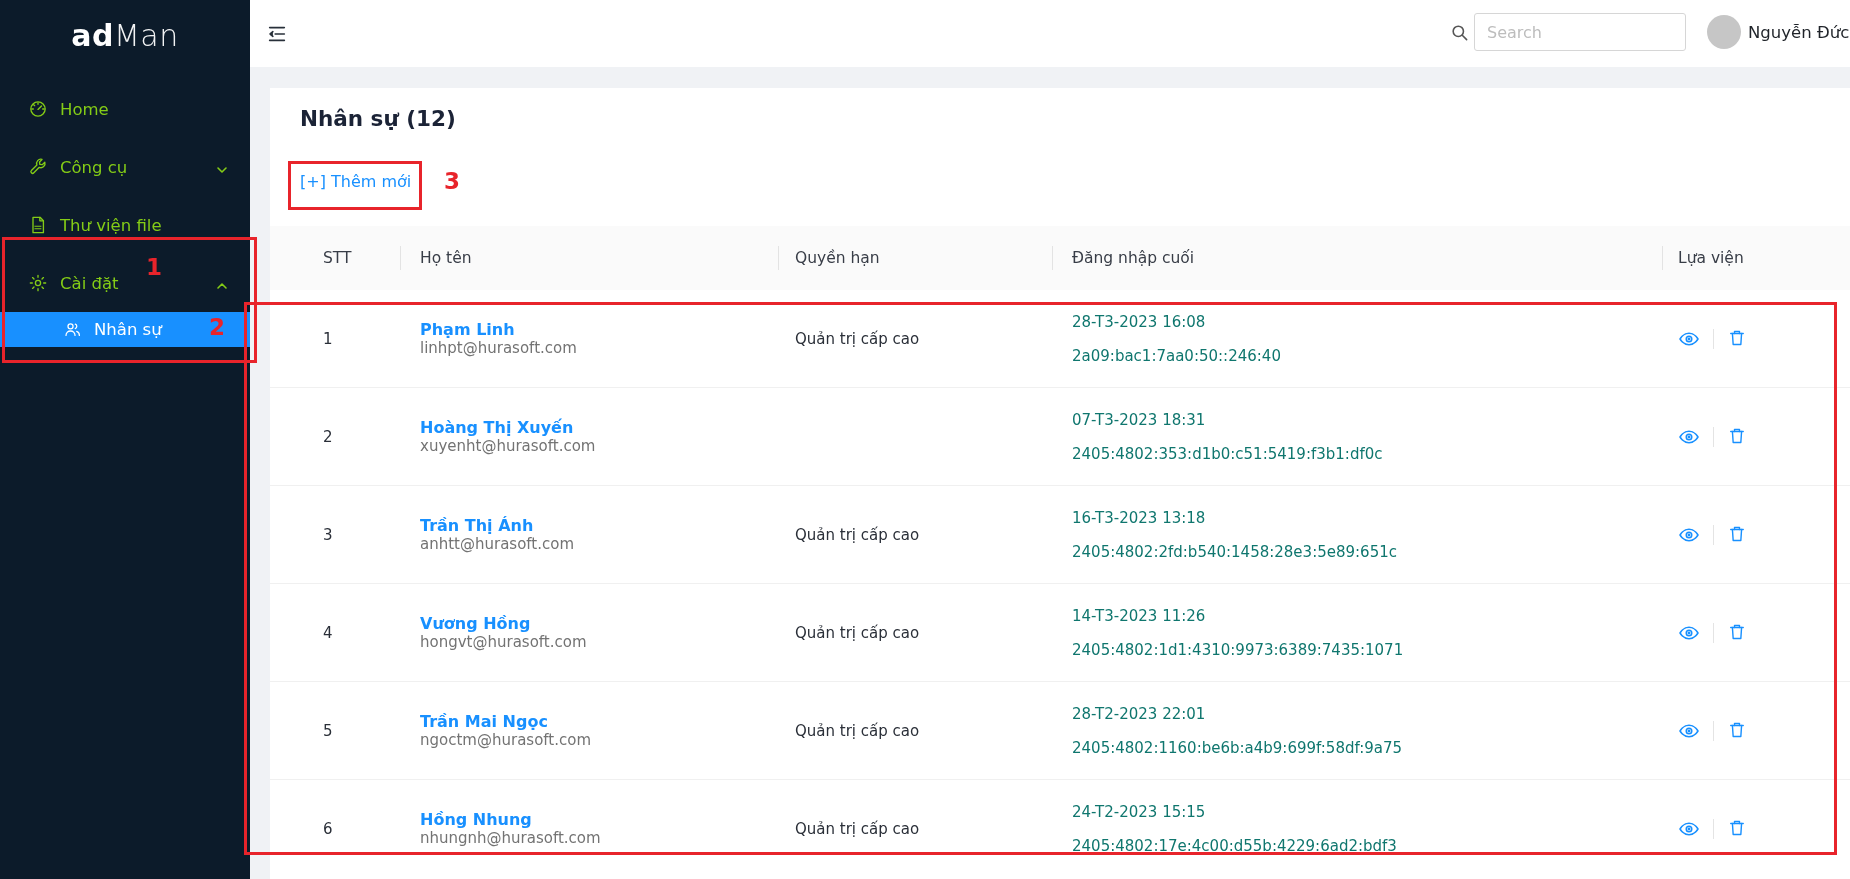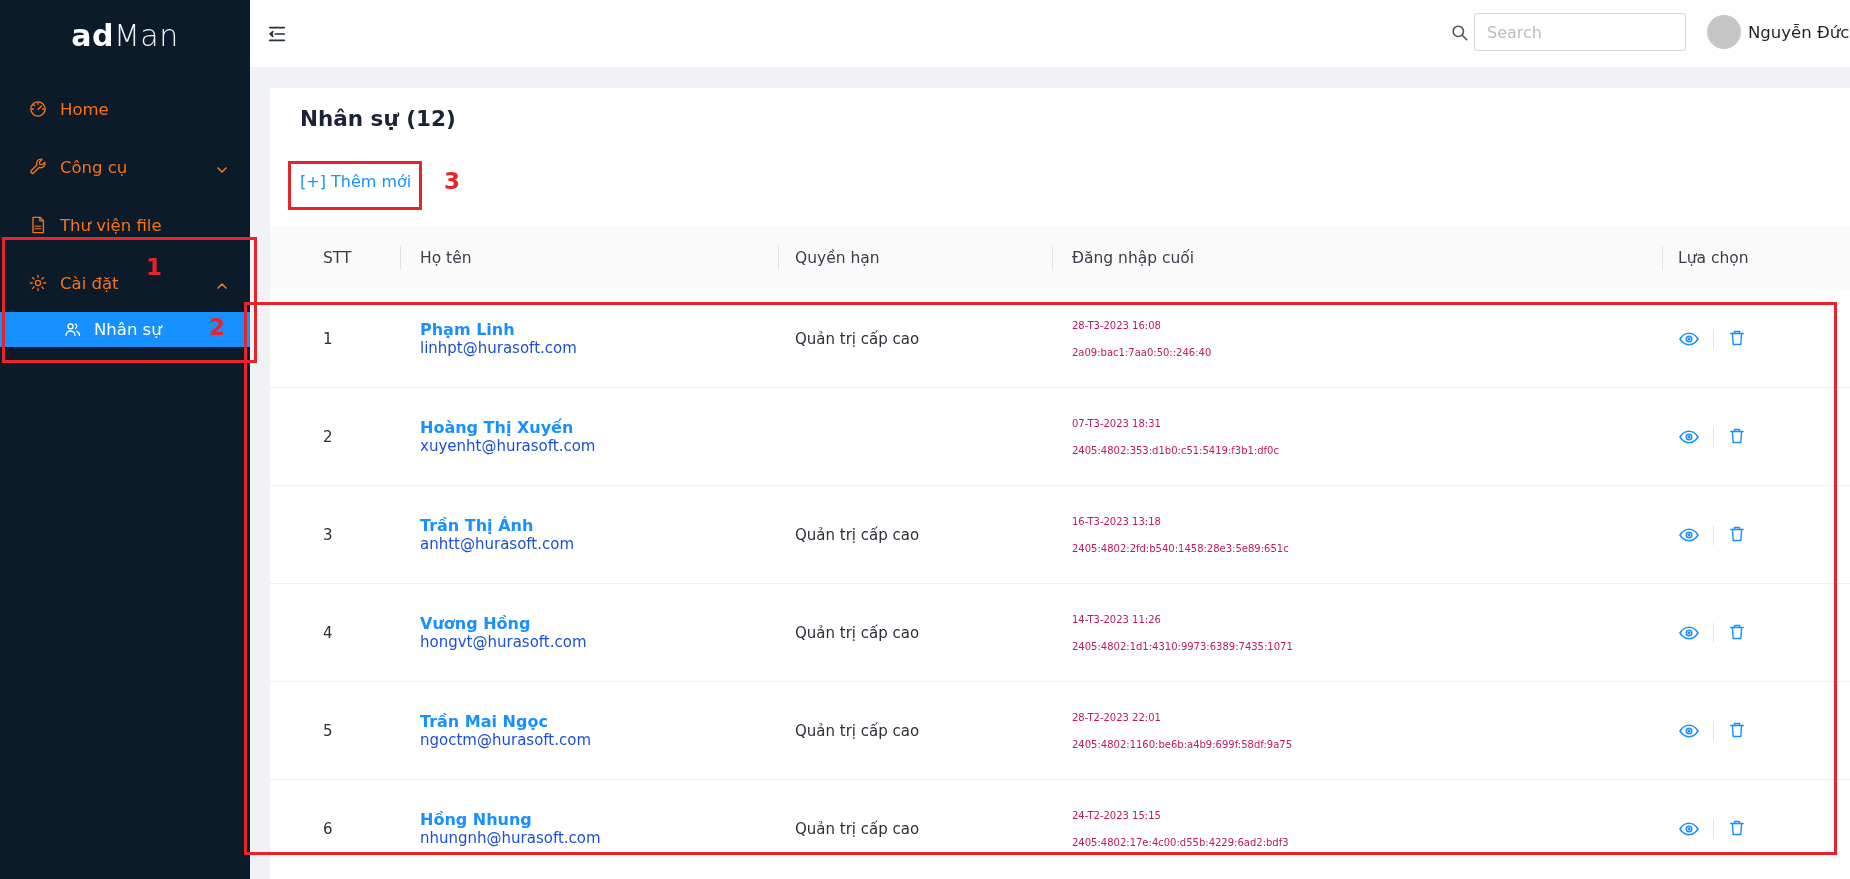--- a/index.html
+++ b/index.html
@@ -20,21 +20,21 @@
   .logo {
     width: 100%; text-align: center;
     padding-top: 18px; height: 48px;
     color: #ffffff; font-size: 30px; letter-spacing: .5px;
   }
   .logo .bold { font-weight: 700; }
   .logo .light { font-weight: 300; opacity: .95; }
   .menu { margin-top: 14px; }
   .menu-item {
     height: 58px; display: flex; align-items: center;
-    color: #f97316; font-size: 16.5px; cursor: pointer;
+    color: #84cc16; font-size: 16.5px; cursor: pointer;
     position: relative;
   }
   .menu-item .mi-icon { margin-left: 28px; width: 20px; height: 20px; display: inline-flex; }
   .menu-item .mi-label { margin-left: 12px; }
   .menu-item .chevron { position: absolute; right: 22px; width: 12px; height: 12px; }
   .menu-item.active {
     background: #1890ff; color: #ffffff; height: 35px;
   }
   .menu-item.active .mi-icon { margin-left: 63px; width: 19px; height: 19px; }
   svg.stroke { stroke: currentColor; fill: none; stroke-width: 1.6; stroke-linecap: round; stroke-linejoin: round; }
@@ -97,23 +97,23 @@
   .trow {
     display: grid; grid-template-columns: 130px 378px 274px 610px 1fr;
     height: 97px; align-items: center;
     border-bottom: 1px solid #f0f0f0;
     background: #fff;
   }
   .trow:last-child { border-bottom: none; }
   .td { box-sizing: border-box; }
   .stt { font-size: 15px; color: #2a2f38; }
   .name { font-size: 16px; font-weight: 700; color: #1890ff; cursor: pointer; text-decoration: none; display: inline-block; }
-  .email { font-size: 15px; color: #1d4ed8; }
+  .email { font-size: 15px; color: #737373; }
   .role { font-size: 15px; color: #2a2f38; }
-  .login-time, .login-ip { font-size: 10px; color: #be185d; }
+  .login-time, .login-ip { font-size: 15px; color: #0f766e; }
   .login-ip { margin-top: 16px; }
   .td-actions { display: flex; align-items: center; }
   .action-icon { width: 22px; height: 22px; color: #1890ff; cursor: pointer; display: inline-flex; }
   .action-divider { width: 1px; height: 20px; background: #e4e4e4; margin: 0 13px; }
 
   
   .ann { position: absolute; border: 3px solid #e8242b; z-index: 5; pointer-events: none; box-sizing: border-box; }
   .ann-box-1 { left: 2px; top: 237px; width: 255px; height: 126px; }
   .ann-box-3 { left: 288px; top: 161px; width: 134px; height: 49px; }
   .ann-box-body { left: 244px; top: 302px; width: 1593px; height: 553px; }
@@ -224,21 +224,21 @@
 <div class="card">
   <div class="page-title">Nhân sự (12)</div>
   <a class="add-new">[+] Thêm mới</a>
 
   <div class="table">
     <div class="thead">
       <div class="th td-pad-1">STT</div>
       <div class="th td-pad-2">Họ tên</div>
       <div class="th td-pad-3">Quyền hạn</div>
       <div class="th td-pad-4">Đăng nhập cuối</div>
-      <div class="th td-pad-5">Lựa chọn</div>
+      <div class="th td-pad-5">Lựa viện</div>
     </div>
     <div class="tbody">
   <div class="trow">
     <div class="td td-pad-1"><span class="stt">1</span></div>
     <div class="td td-pad-2">
       <a class="name">Phạm Linh</a>
       <div class="email">linhpt@hurasoft.com</div>
     </div>
     <div class="td td-pad-3"><span class="role">Quản trị cấp cao</span></div>
     <div class="td td-pad-4">

